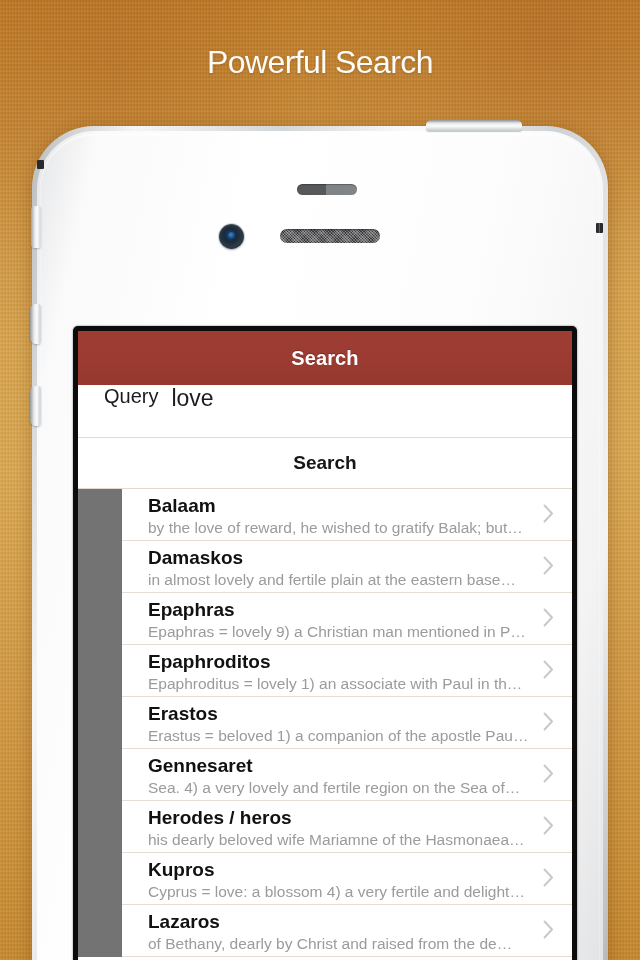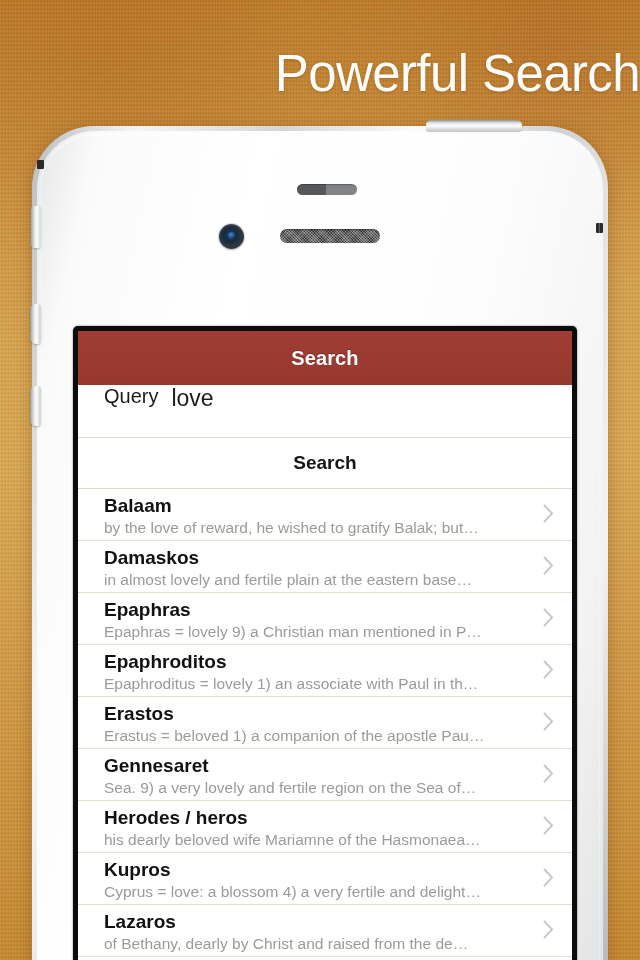--- a/index.html
+++ b/index.html
@@ -33,22 +33,22 @@
         rgba(150,78,18,0.30) 0%, rgba(150,78,18,0) 75%),
       linear-gradient(178deg, #c07e26 0%, #d5a04a 26%, #d9a851 48%, #cf9640 74%, #c4872c 100%);
   }
 
   
   .headline {
     position: absolute;
     top: 44px;
     left: 0;
     width: 640px;
-    text-align: right;
-    font-size: 51px;
+    text-align: center;
+    font-size: 32px;
     font-weight: 400;
     letter-spacing: -0.6px;
     color: #fdfcf8;
     text-shadow: 0 1px 3px rgba(110,60,10,0.35);
   }
 
   
   .device {
     position: absolute;
     left: 32px;
@@ -270,21 +270,21 @@
     justify-content: center;
     border-bottom: 1px solid #e2dacd;
   }
   .search-row-label {
     font-size: 19px;
     font-weight: 700;
     color: #161616;
   }
 
   
-  .results { background: #737373; }
+  .results { background: #737373; padding-left: 44px; }
 
   .result-row {
     position: relative;
     height: 52px;
     padding: 5px 42px 0 26px;
     border-bottom: 1px solid #e5ddd2;
     background: #ffffff;
   }
   .result-title {
     font-size: 19px;
@@ -393,21 +393,21 @@
             <div class="result-snippet">Erastus = beloved 1) a companion of the apostle Pau…</div>
             <span class="chevron">
               <svg width="11" height="19" viewBox="0 0 11 19">
                   <path d="M1.5 1.5 L9 9.5 L1.5 17.5" fill="none" stroke="currentColor" stroke-width="2" stroke-linecap="round" stroke-linejoin="round"></path>
                 </svg>
             </span>
           </div>
 
           <div class="result-row">
             <div class="result-title">Gennesaret</div>
-            <div class="result-snippet">Sea. 9) a very lovely and fertile region on the Sea of…</div>
+            <div class="result-snippet">Sea. 4) a very lovely and fertile region on the Sea of…</div>
             <span class="chevron">
               <svg width="11" height="19" viewBox="0 0 11 19">
                   <path d="M1.5 1.5 L9 9.5 L1.5 17.5" fill="none" stroke="currentColor" stroke-width="2" stroke-linecap="round" stroke-linejoin="round"></path>
                 </svg>
             </span>
           </div>
 
           <div class="result-row">
             <div class="result-title">Herodes  /  heros</div>
             <div class="result-snippet">his dearly beloved wife Mariamne of the Hasmonaea…</div>

